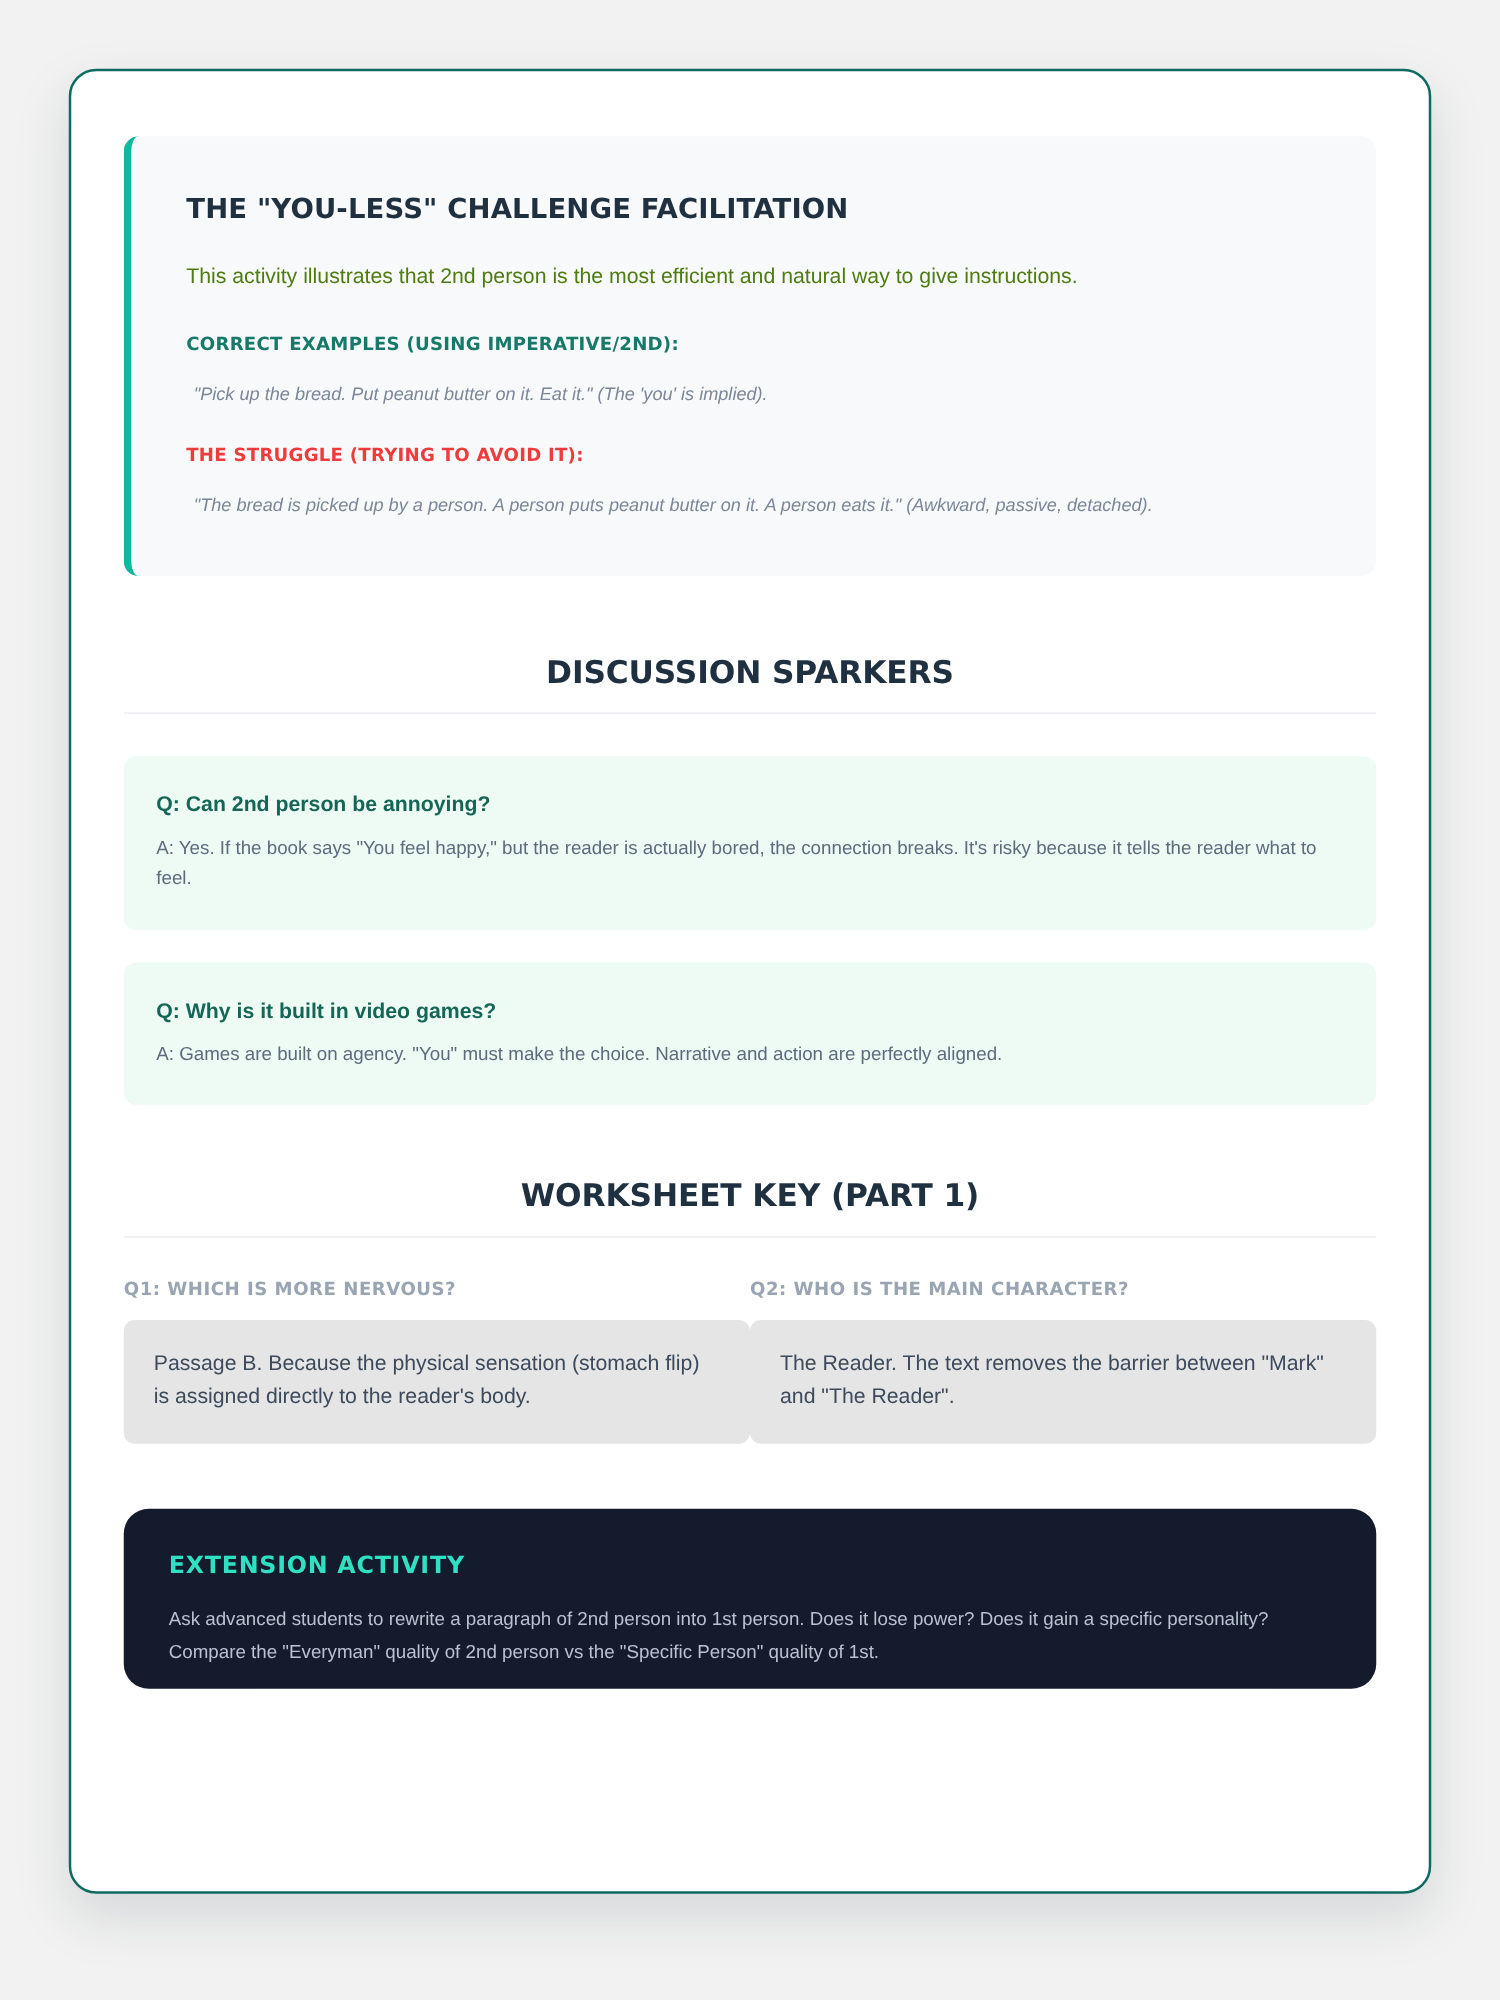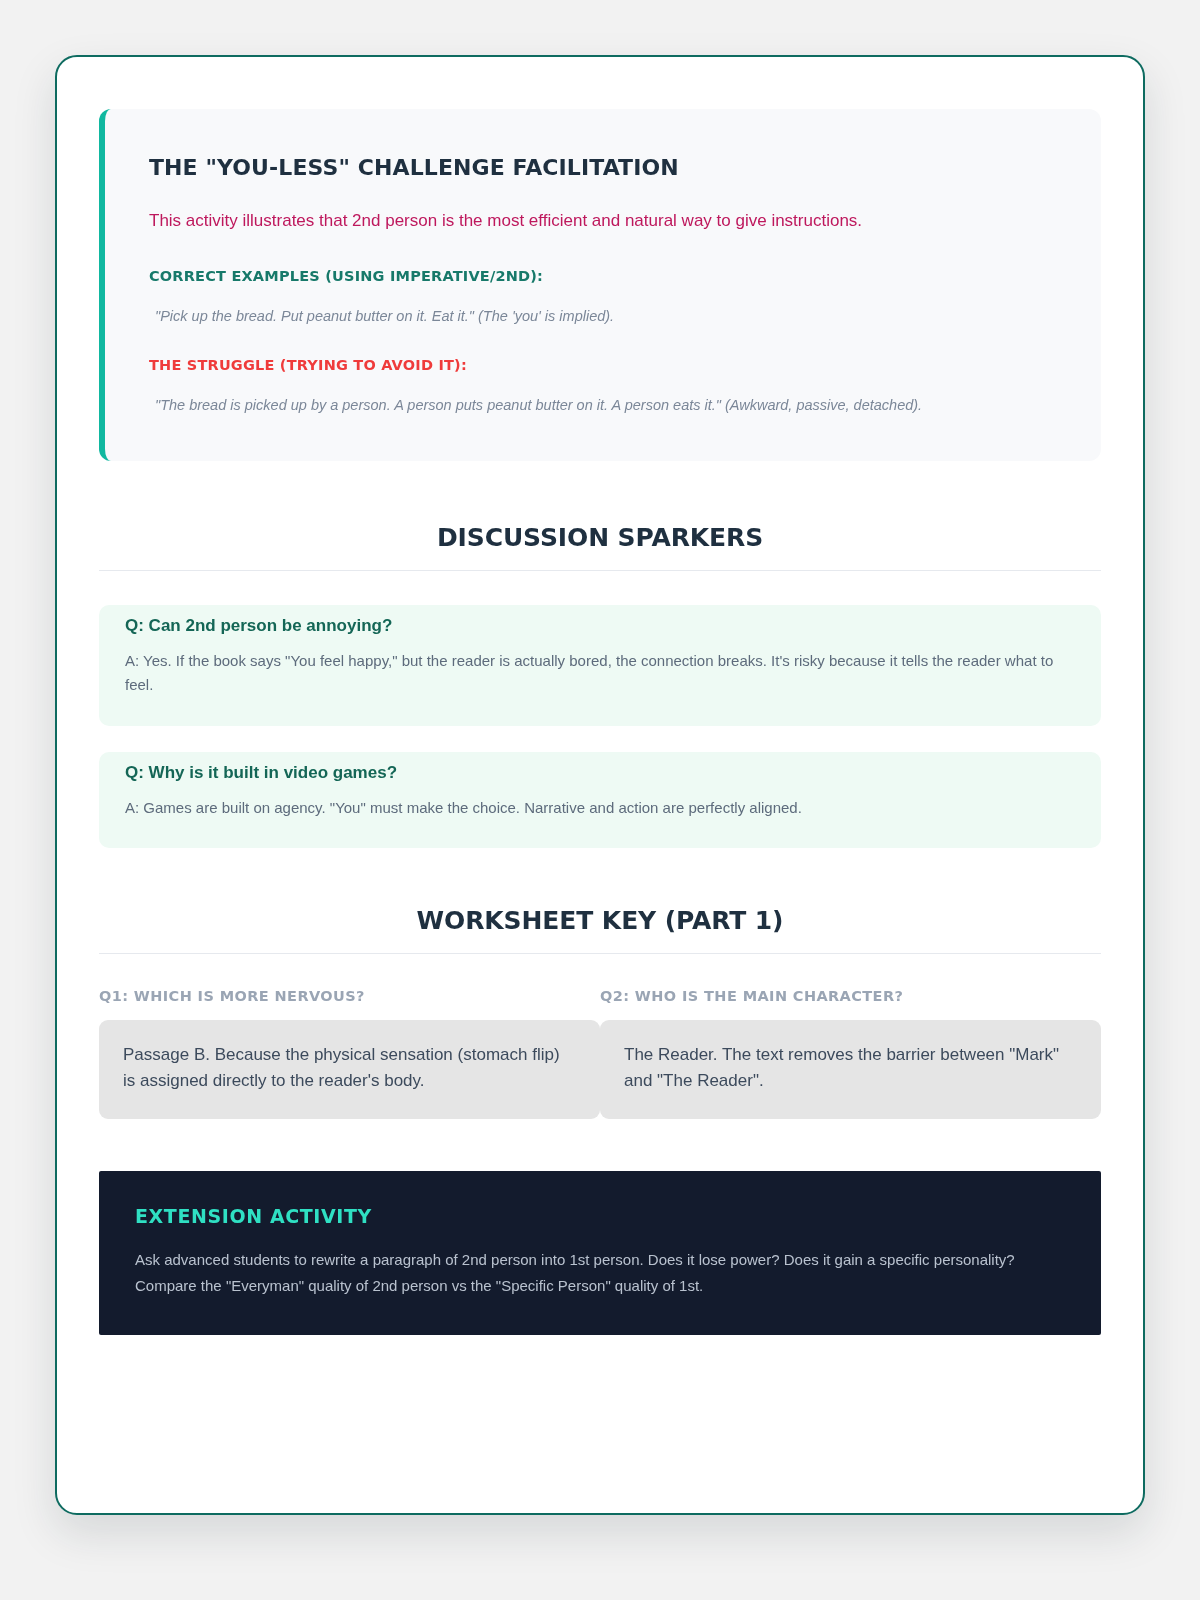--- a/index.html
+++ b/index.html
@@ -95,21 +95,21 @@
     font-size: 22px;
     font-weight: 700;
     color: #1f3040;
     letter-spacing: 0.1px;
     text-transform: uppercase;
     margin-bottom: 28px;
   }
   .facilitation-lede {
     font-size: 17px;
     line-height: 1.5;
-    color: #be185d;
+    color: #4d7c0f;
     margin-bottom: 34px;
   }
   .label-correct {
     font-family: "DejaVu Sans", sans-serif;
     font-size: 14.5px;
     font-weight: 700;
     color: #17796a;
     letter-spacing: 0.2px;
     text-transform: uppercase;
     margin-bottom: 22px;
@@ -143,21 +143,21 @@
     border-bottom: 1px solid #e6e9ee;
     margin-bottom: 34px;
     text-align: center;
   }
 
   
   .sparkers { margin-bottom: 58px; }
   .sparker {
     background: #eefaf4;
     border-radius: 10px;
-    padding: 10px 26px 28px 26px;
+    padding: 28px 26px 28px 26px;
     margin-bottom: 26px;
   }
   .sparker:last-child { margin-bottom: 0; }
   .sparker-q {
     font-size: 17px;
     font-weight: 700;
     color: #146656;
     margin-bottom: 12px;
     line-height: 1.3;
   }
@@ -188,22 +188,22 @@
     border-radius: 9px;
     padding: 22px 24px 24px 24px;
     font-size: 17px;
     line-height: 1.55;
     color: #3c4a5c;
   }
 
   
   .extension {
     background: #131b2d;
-    border-radius: 2px;
-    padding: 34px 36px 36px 36px;
+    border-radius: 20px;
+    padding: 34px 36px 16px 36px;
   }
   .extension-title {
     font-family: "DejaVu Sans", sans-serif;
     font-size: 19px;
     font-weight: 700;
     color: #2fe0c3;
     letter-spacing: 0.6px;
     text-transform: uppercase;
     margin-bottom: 20px;
   }

